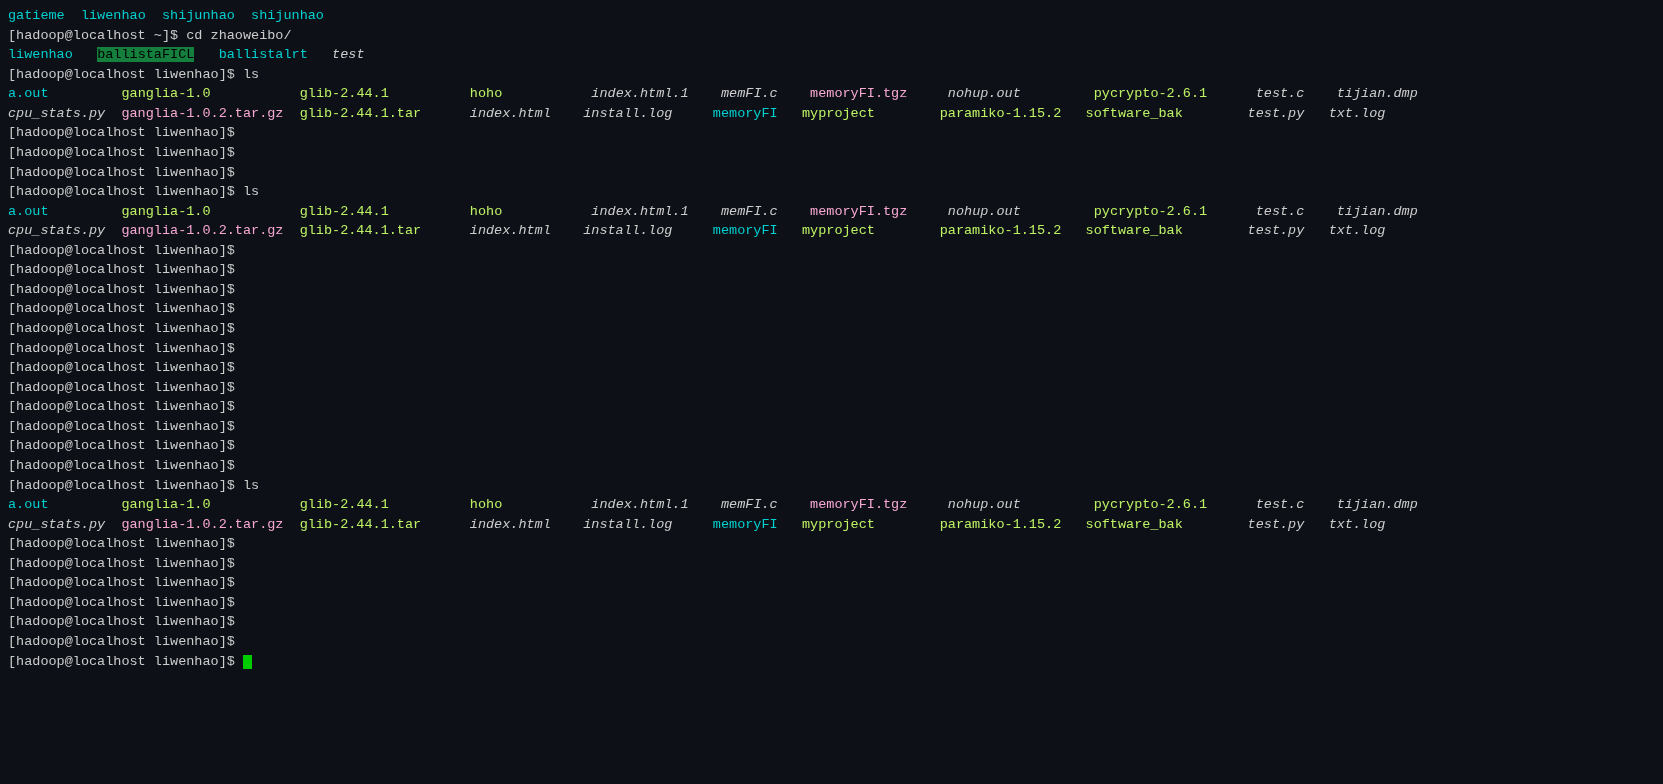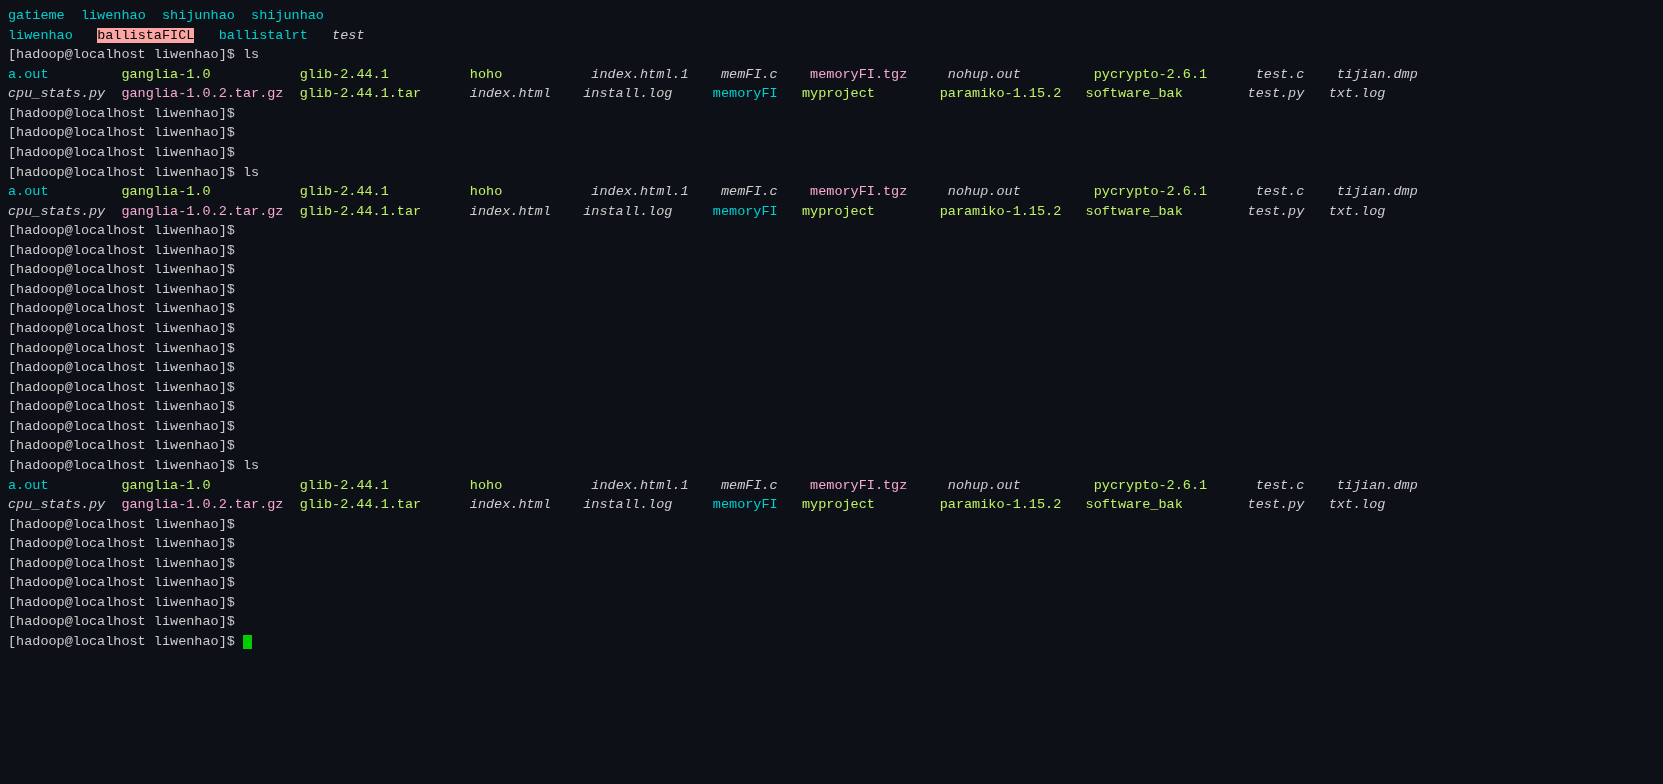--- a/index.html
+++ b/index.html
@@ -22,39 +22,40 @@
     }
     .line {
       white-space: pre;
       display: block;
     }
     .cyan { color: #00cfcf; }
     .red { color: #f9a8d4; }
     .blue { color: #bef264; }
     .white { color: #cccccc; font-style: italic; }
     .hl-green-bg {
-      background-color: #fca5a5;
+      background-color: #15803d;
       color: #000000;
       text-align: right;
     }
     .cursor {
       display: inline-block;
       width: 9px;
       height: 14px;
       background-color: #00cc00;
       vertical-align: text-bottom;
     }
   </style>
 </head>
 <body>
 
 <div class="terminal">
 
   <span class="line"><span class="cyan">gatieme</span>  <span class="cyan">liwenhao</span>  <span class="cyan">shijunhao</span>  <span class="cyan">shijunhao</span></span>
 
+  <span class="line">[hadoop@localhost ~]$ cd zhaoweibo/</span>
 
 
   <span class="line"><span class="cyan">liwenhao</span>   <span class="hl-green-bg">ballistaFICL</span>   <span class="cyan">ballistalrt</span>   <span class="white">test</span></span>
 
 
   <span class="line">[hadoop@localhost liwenhao]$ ls</span>
 
   <span class="line"><span class="cyan">a.out</span>         <span class="blue">ganglia-1.0</span>           <span class="blue">glib-2.44.1</span>          <span class="blue">hoho</span>           <span class="white">index.html.1</span>    <span class="white">memFI.c</span>    <span class="red">memoryFI.tgz</span>     <span class="white">nohup.out</span>         <span class="blue">pycrypto-2.6.1</span>      <span class="white">test.c</span>    <span class="white">tijian.dmp</span></span>
 
   <span class="line"><span class="white">cpu_stats.py</span>  <span class="red">ganglia-1.0.2.tar.gz</span>  <span class="blue">glib-2.44.1.tar</span>      <span class="white">index.html</span>    <span class="white">install.log</span>     <span class="cyan">memoryFI</span>   <span class="blue">myproject</span>        <span class="blue">paramiko-1.15.2</span>   <span class="blue">software_bak</span>        <span class="white">test.py</span>   <span class="white">txt.log</span></span>

